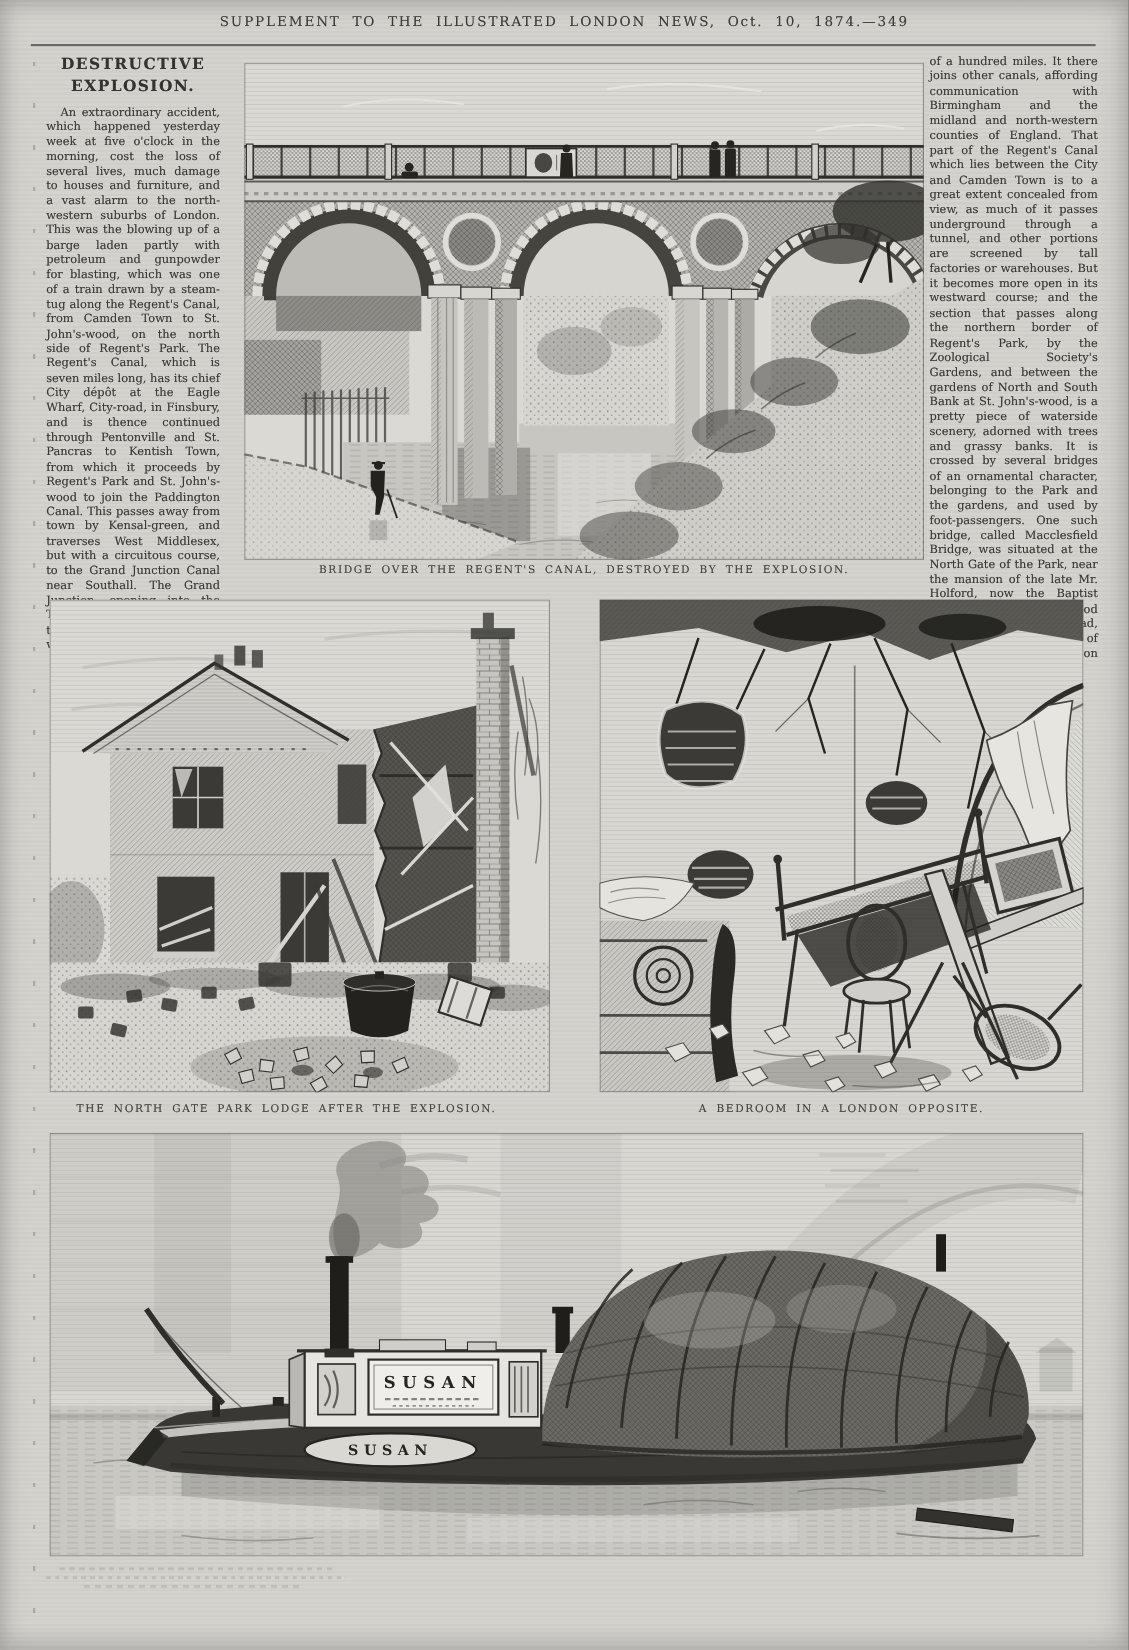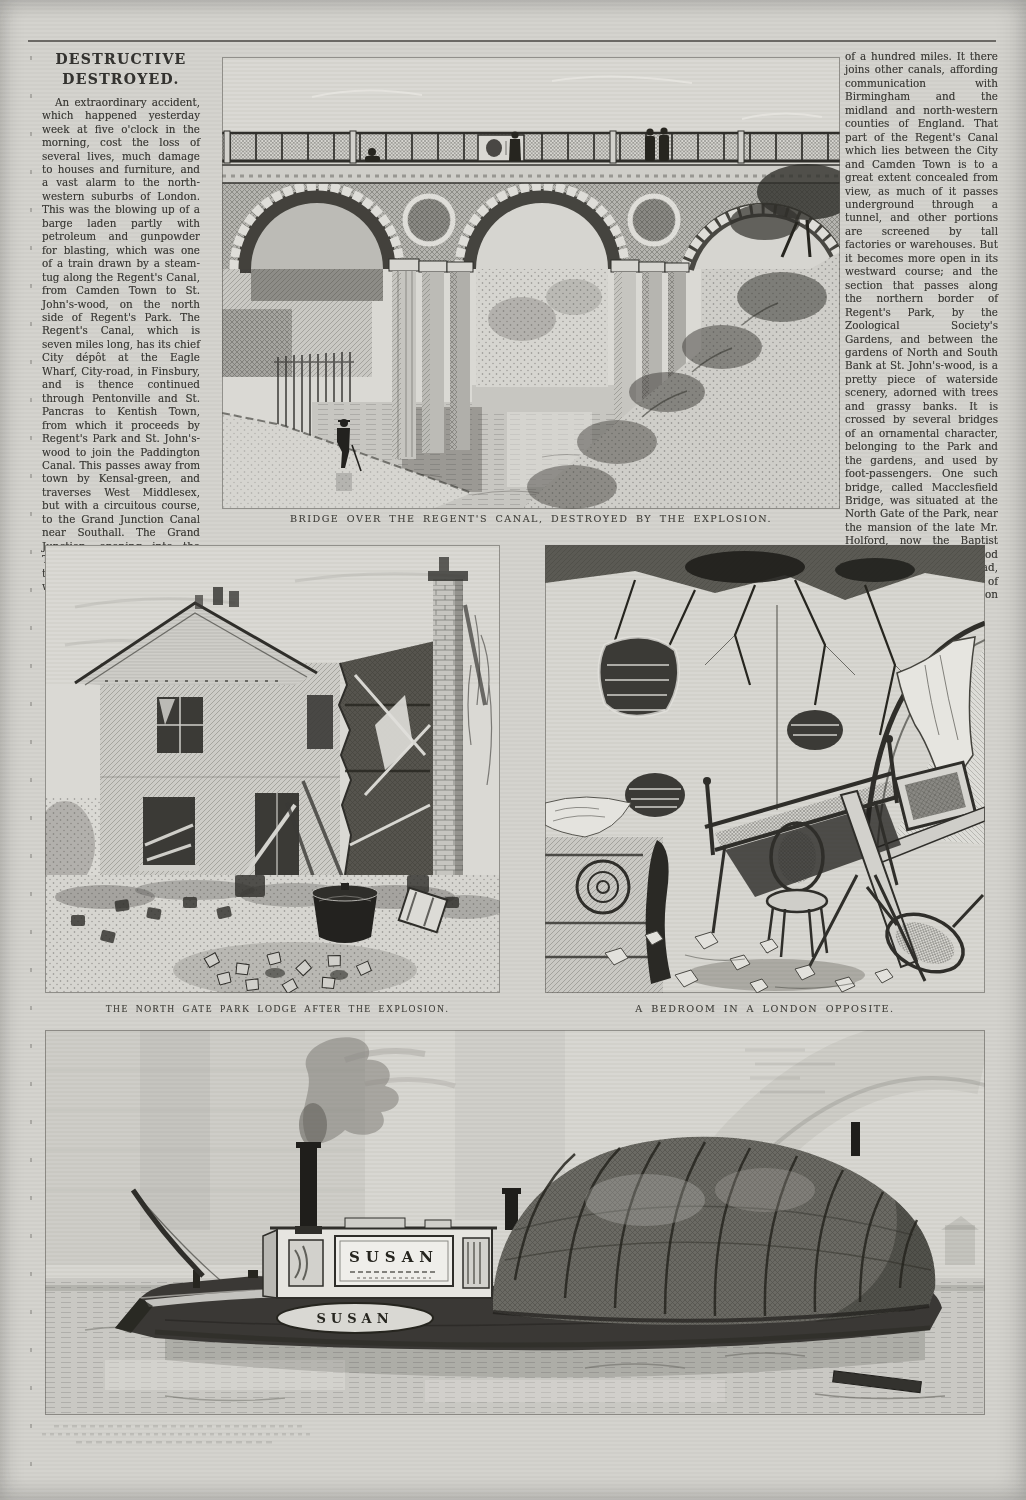--- a/index.html
+++ b/index.html
@@ -36,21 +36,21 @@
     margin-bottom:6px;color:#343330;
   }
   .para-indent{text-indent:13px;}
   .figure{position:absolute;margin:0;padding:0;}
   .figure svg{display:block;}
   .caption{
     position:absolute;text-align:center;font-size:9.6px;letter-spacing:1.5px;word-spacing:3px;
     color:#45443f;text-shadow:0 0 .5px rgba(69,68,63,.4);
   }
   .cap-1{top:513px;left:222px;width:618px;text-align:center;}
-  .cap-2{top:1003px;left:50px;width:455px;font-family:Liberation Serif, serif;}
+  .cap-2{top:1003px;left:33px;width:455px;}
   .cap-3{top:1003px;left:545px;width:440px;}
   .cap-4{top:1425px;left:45px;width:940px;}
   .ghost{
     position:absolute;left:42px;top:1421px;width:280px;height:26px;opacity:.17;filter:blur(.7px);
     background-image:
       repeating-linear-gradient(90deg, rgba(70,68,63,.85) 0 5px, transparent 5px 9px),
       repeating-linear-gradient(90deg, rgba(70,68,63,.85) 0 4px, transparent 4px 8px),
       repeating-linear-gradient(90deg, rgba(70,68,63,.85) 0 6px, transparent 6px 10px);
     background-size:250px 2.5px,272px 2.5px,200px 2.5px;
     background-position:12px 4px,0 12px,34px 20px;background-repeat:no-repeat;
@@ -87,27 +87,28 @@
         <path d="M-1 4.5L4.5 -1M-1 -1L4.5 4.5" stroke="#2f2e2a" stroke-width="0.6" opacity="0.5"></path>
       </pattern>
     <pattern id="brk" width="18" height="10" patternUnits="userSpaceOnUse">
         <path d="M0 0H18M0 5H18M4 0V5M13 5V10" stroke="#2f2e2a" stroke-width="0.8" opacity="0.5"></path>
       </pattern>
   </defs>
 </svg>
 
 <div class="page">
 
+  <div class="masthead">SUPPLEMENT TO THE ILLUSTRATED LONDON NEWS, Oct. 10, 1874.—349</div>
   <div class="head-rule"></div>
   <div class="binding-marks"></div>
 
   <div class="col col-left">
     <div class="article-title">
       <div>DESTRUCTIVE</div>
-      <div>DESTROYED.</div>
+      <div>EXPLOSION.</div>
     </div>
     <div class="para-indent">An extraordinary accident, which happened yesterday week at five o'clock in the morning, cost the loss of several lives, much damage to houses and furniture, and a vast alarm to the north-western suburbs of London. This was the blowing up of a barge laden partly with petroleum and gunpowder for blasting, which was one of a train drawn by a steam-tug along the Regent's Canal, from Camden Town to St. John's-wood, on the north side of Regent's Park. The Regent's Canal, which is seven miles long, has its chief City dépôt at the Eagle Wharf, City-road, in Finsbury, and is thence continued through Pentonville and St. Pancras to Kentish Town, from which it proceeds by Regent's Park and St. John's-wood to join the Paddington Canal. This passes away from town by Kensal-green, and traverses West Middlesex, but with a circuitous course, to the Grand Junction Canal near Southall. The Grand Junction, opening into the Thames at Brentford, extends to Braunston, near Rugby, with a length</div>
   </div>
 
   <div class="col col-right">
     <div>of a hundred miles. It there joins other canals, affording communication with Birmingham and the midland and north-western counties of England. That part of the Regent's Canal which lies between the City and Camden Town is to a great extent concealed from view, as much of it passes underground through a tunnel, and other portions are screened by tall factories or warehouses. But it becomes more open in its westward course; and the section that passes along the northern border of Regent's Park, by the Zoological Society's Gardens, and between the gardens of North and South Bank at St. John's-wood, is a pretty piece of waterside scenery, adorned with trees and grassy banks. It is crossed by several bridges of an ornamental character, belonging to the Park and the gardens, and used by foot-passengers. One such bridge, called Macclesfield Bridge, was situated at the North Gate of the Park, near the mansion of the late Mr. Holford, now the Baptist Ministers' College. It stood close to Albert-road, opposite the opening of Avenue-road, which leads on the west side of</div>
   </div>
 
   <figure class="figure" style="left:222px;top:57px;">
     <svg width="618" height="452" viewBox="0 0 618 452">

